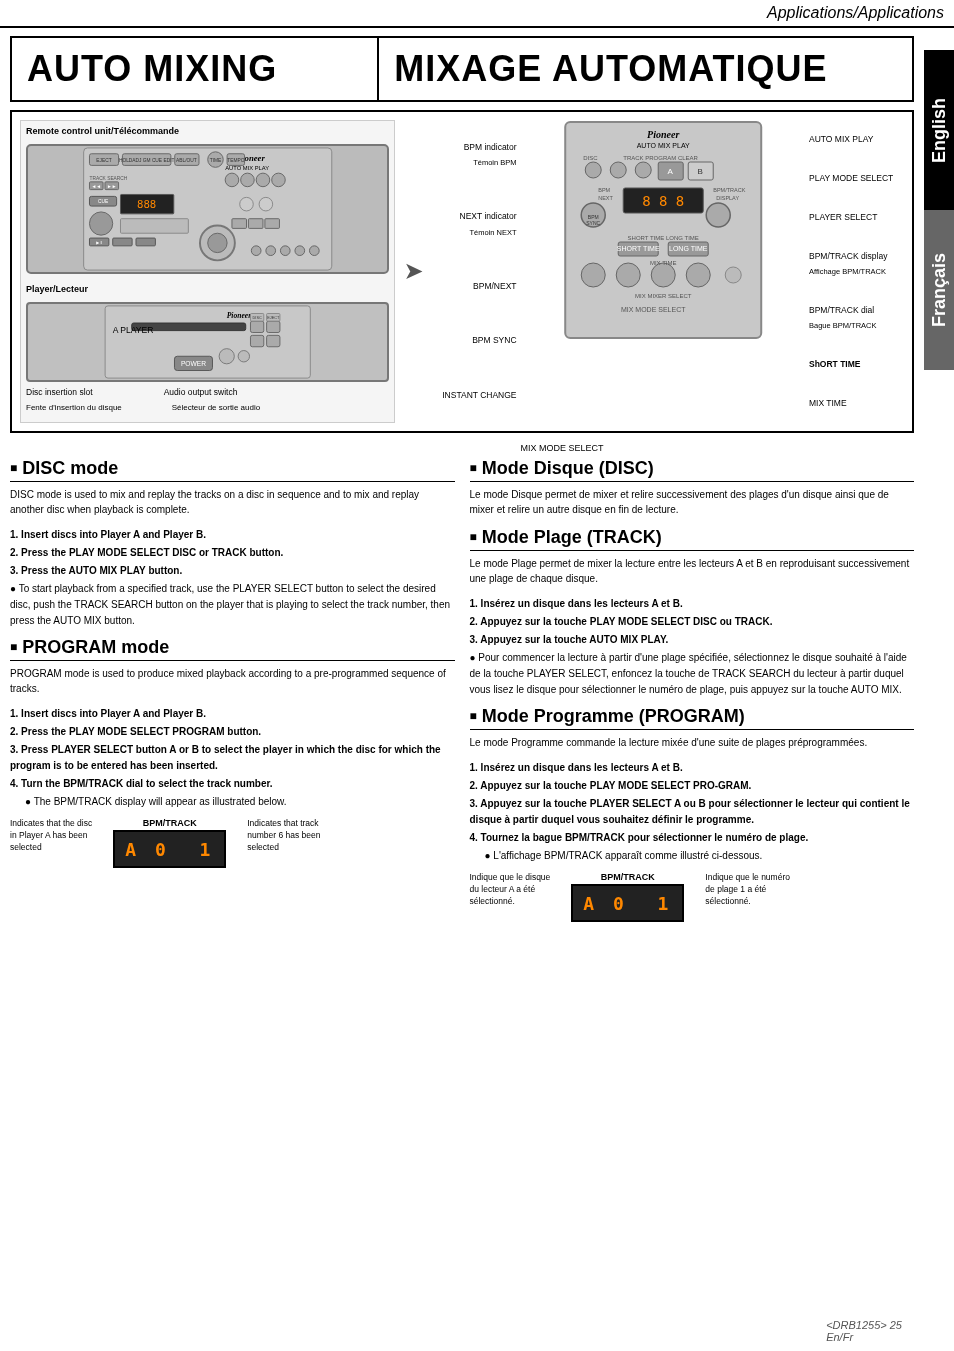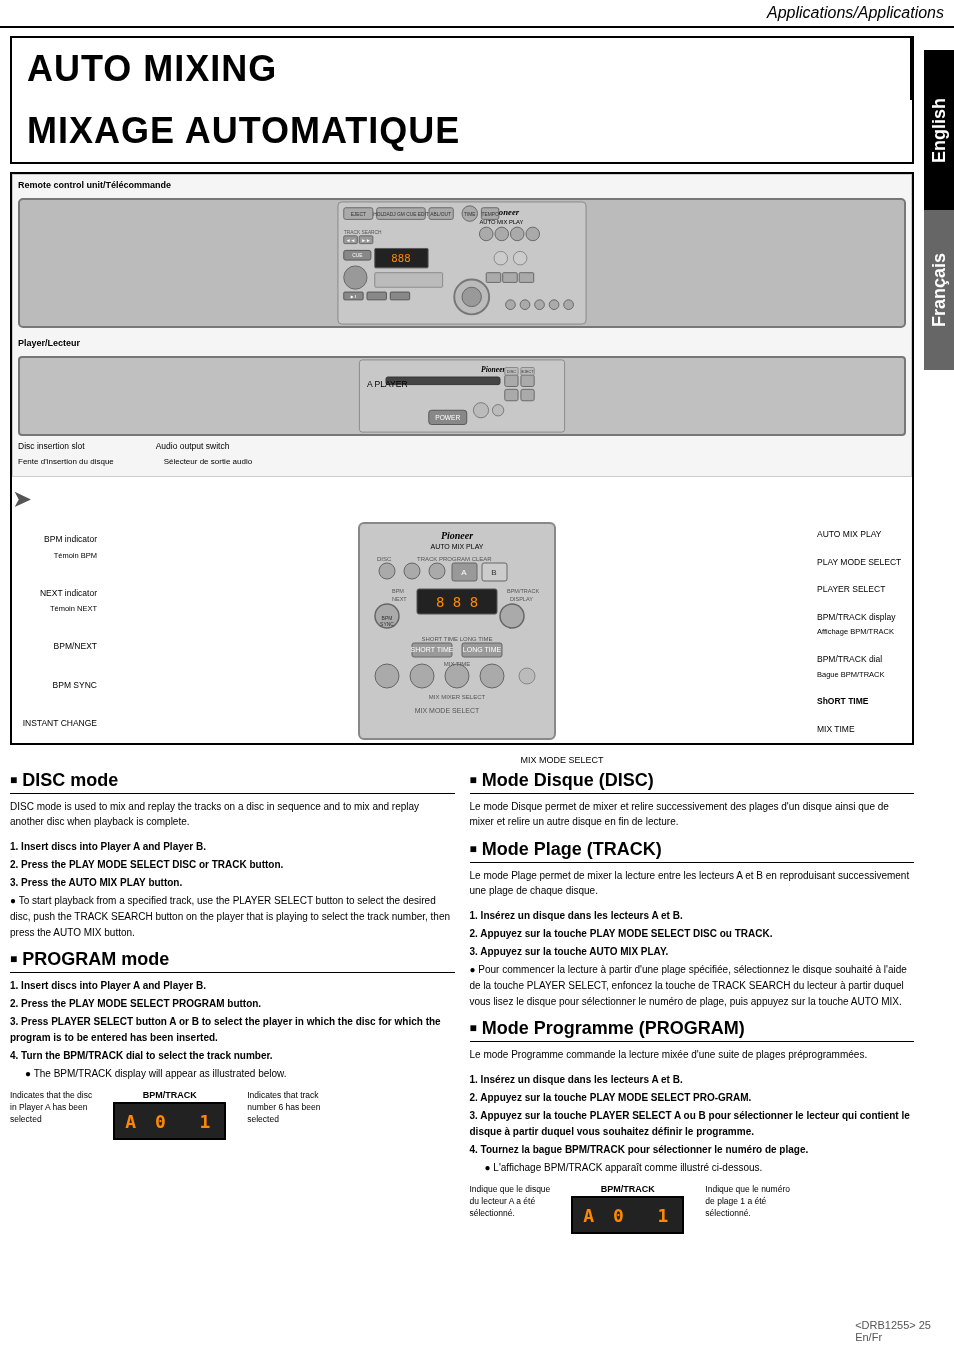--- a/index.html
+++ b/index.html
@@ -55,21 +55,20 @@
     .main-content {
       margin-right: 30px;
       padding: 8px 10px;
     }
 
     
     .title-section {
       display: flex;
       border: 2px solid #000;
       margin-bottom: 8px;
-      flex-direction: column;
     }
     .title-left {
       flex: 1;
       padding: 10px 15px;
       border-right: 2px solid #000;
     }
     .title-right {
       flex: 1.5;
       padding: 10px 15px;
     }
@@ -160,32 +159,33 @@
       font-size: 9px;
       font-weight: bold;
       text-align: center;
       margin-bottom: 2px;
     }
 
     
     .bottom-bar {
       position: absolute;
       bottom: 8px;
-      right: 23px;
+      right: 52px;
       font-size: 11px;
+      font-style: italic;
       color: #555;
       margin-top: 44px;
     }
 
     .diagram-container {
       display: flex;
       gap: 8px;
       border: 2px solid #000;
       margin-bottom: 10px;
-      flex-direction: column;
+      padding: 8px;
     }
 
     .left-diagram-box {
       flex: 1;
       border: 1px solid #ccc;
       background: #f5f5f5;
       padding: 5px;
       display: flex;
       flex-direction: column;
       gap: 5px;
@@ -433,20 +433,23 @@
 
 
       <ul class="step-list">
         <li class="numbered">1. Insert discs into Player A and Player B.</li>
         <li class="numbered">2. Press the PLAY MODE SELECT DISC or TRACK button.</li>
         <li class="numbered">3. Press the AUTO MIX PLAY button.</li>
         <li class="bulleted">To start playback from a specified track, use the PLAYER SELECT button to select the desired disc, push the TRACK SEARCH button on the player that is playing to select the track number, then press the AUTO MIX button.</li>
       </ul>
 
       <div class="section-title">PROGRAM mode</div>
+      <div class="section-body">
+        PROGRAM mode is used to produce mixed playback according to a pre-programmed sequence of tracks.
+      </div>
 
       <ul class="step-list">
         <li class="numbered">1. Insert discs into Player A and Player B.</li>
         <li class="numbered">2. Press the PLAY MODE SELECT PROGRAM button.</li>
         <li class="numbered">3. Press PLAYER SELECT button A or B to select the player in which the disc for which the program is to be entered has been inserted.</li>
         <li class="numbered">4. Turn the BPM/TRACK dial to select the track number.</li>
         <li class="sub-bullet">The BPM/TRACK display will appear as illustrated below.</li>
       </ul>
 
       <div class="bpm-display-section">

